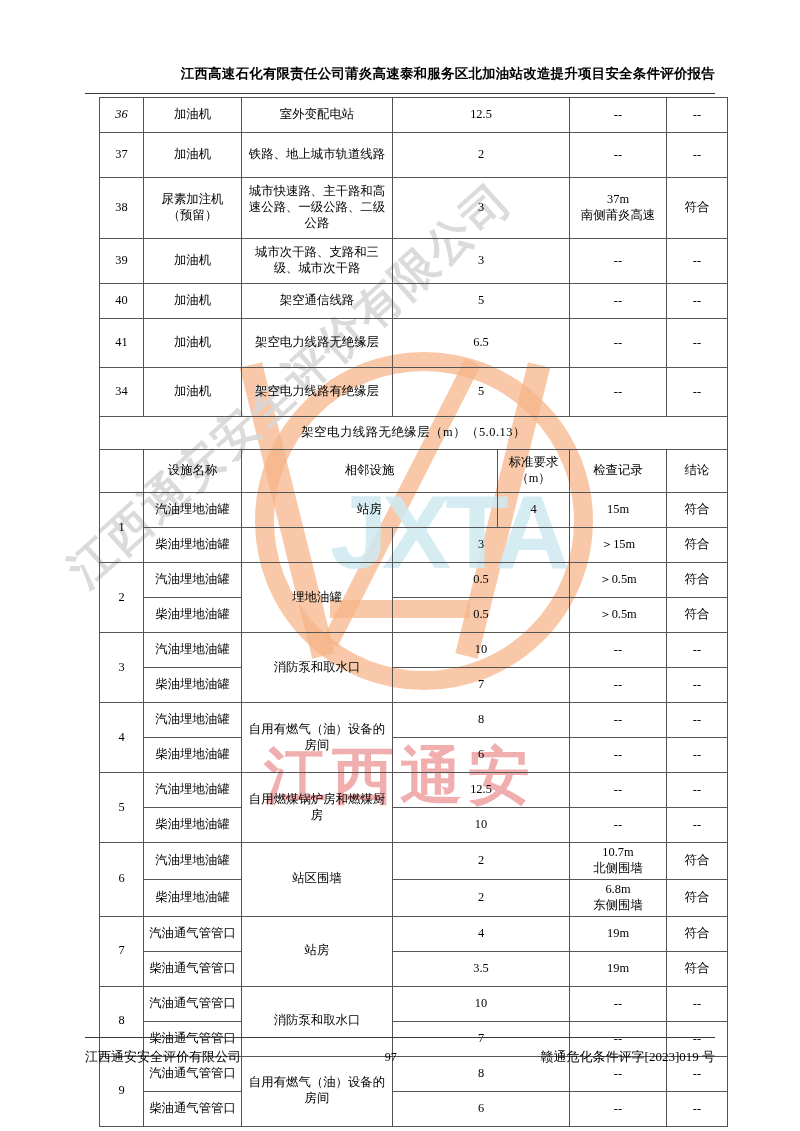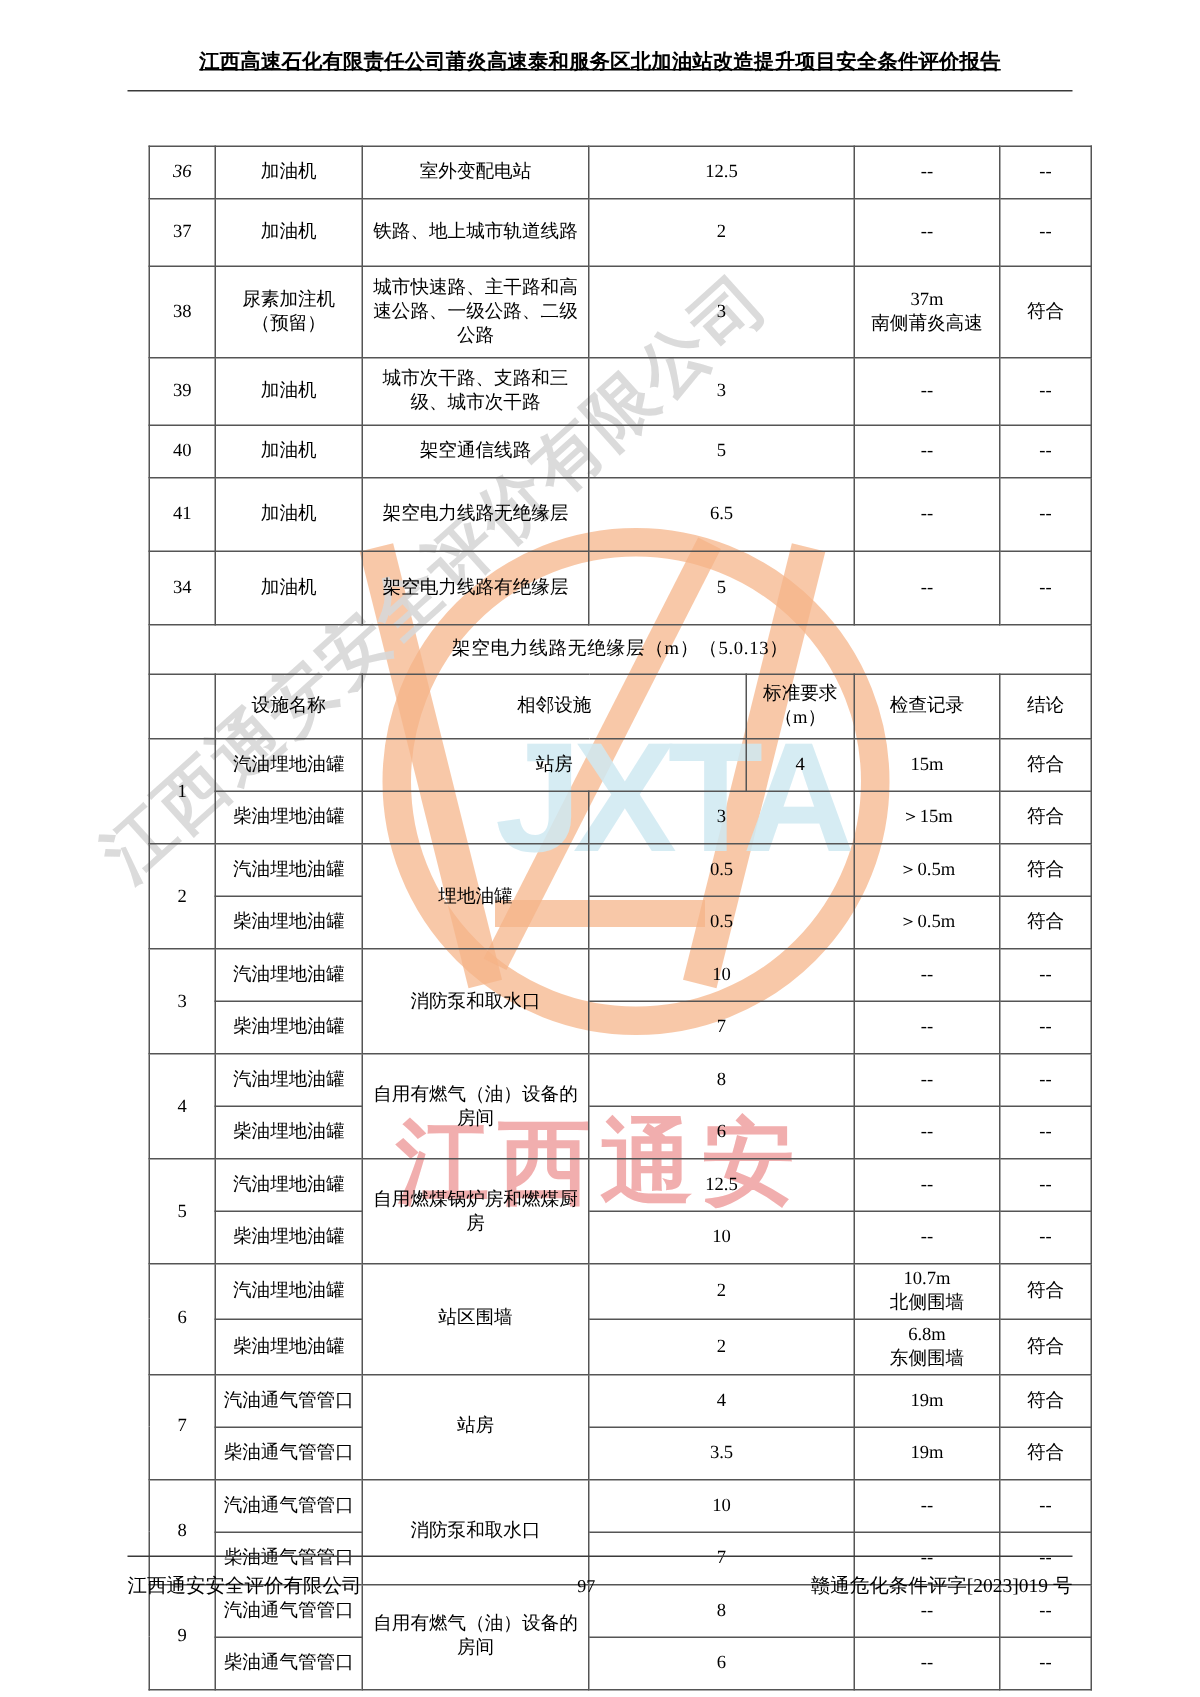--- a/index.html
+++ b/index.html
@@ -62,23 +62,22 @@
   .wm-diag{
     position:absolute;left:60px;top:560px;
     font-family:"Liberation Sans","DejaVu Sans",sans-serif;
     font-weight:700;font-size:46px;letter-spacing:2px;
     color:#d8d8d8;opacity:.9;white-space:nowrap;line-height:1;
     transform:rotate(-42deg);transform-origin:0 0;
   }
 
   
   .doc-header{
-    position:absolute;left:85px;top:32px;width:630px;z-index:3;
-    text-align:center;
-    text-decoration:underline;
+    position:absolute;left:85px;top:65px;width:630px;z-index:3;
+    text-align:right;
   }
   .doc-header .ht{
     font-size:13.5px;font-weight:700;letter-spacing:.2px;line-height:1.4;
     white-space:nowrap;
   }
   .doc-header .rule{
     margin-top:9px;border-top:1px solid #3a3a3a;width:630px;
   }
   .doc-footer{
     position:absolute;left:85px;top:1037px;width:630px;z-index:3;

